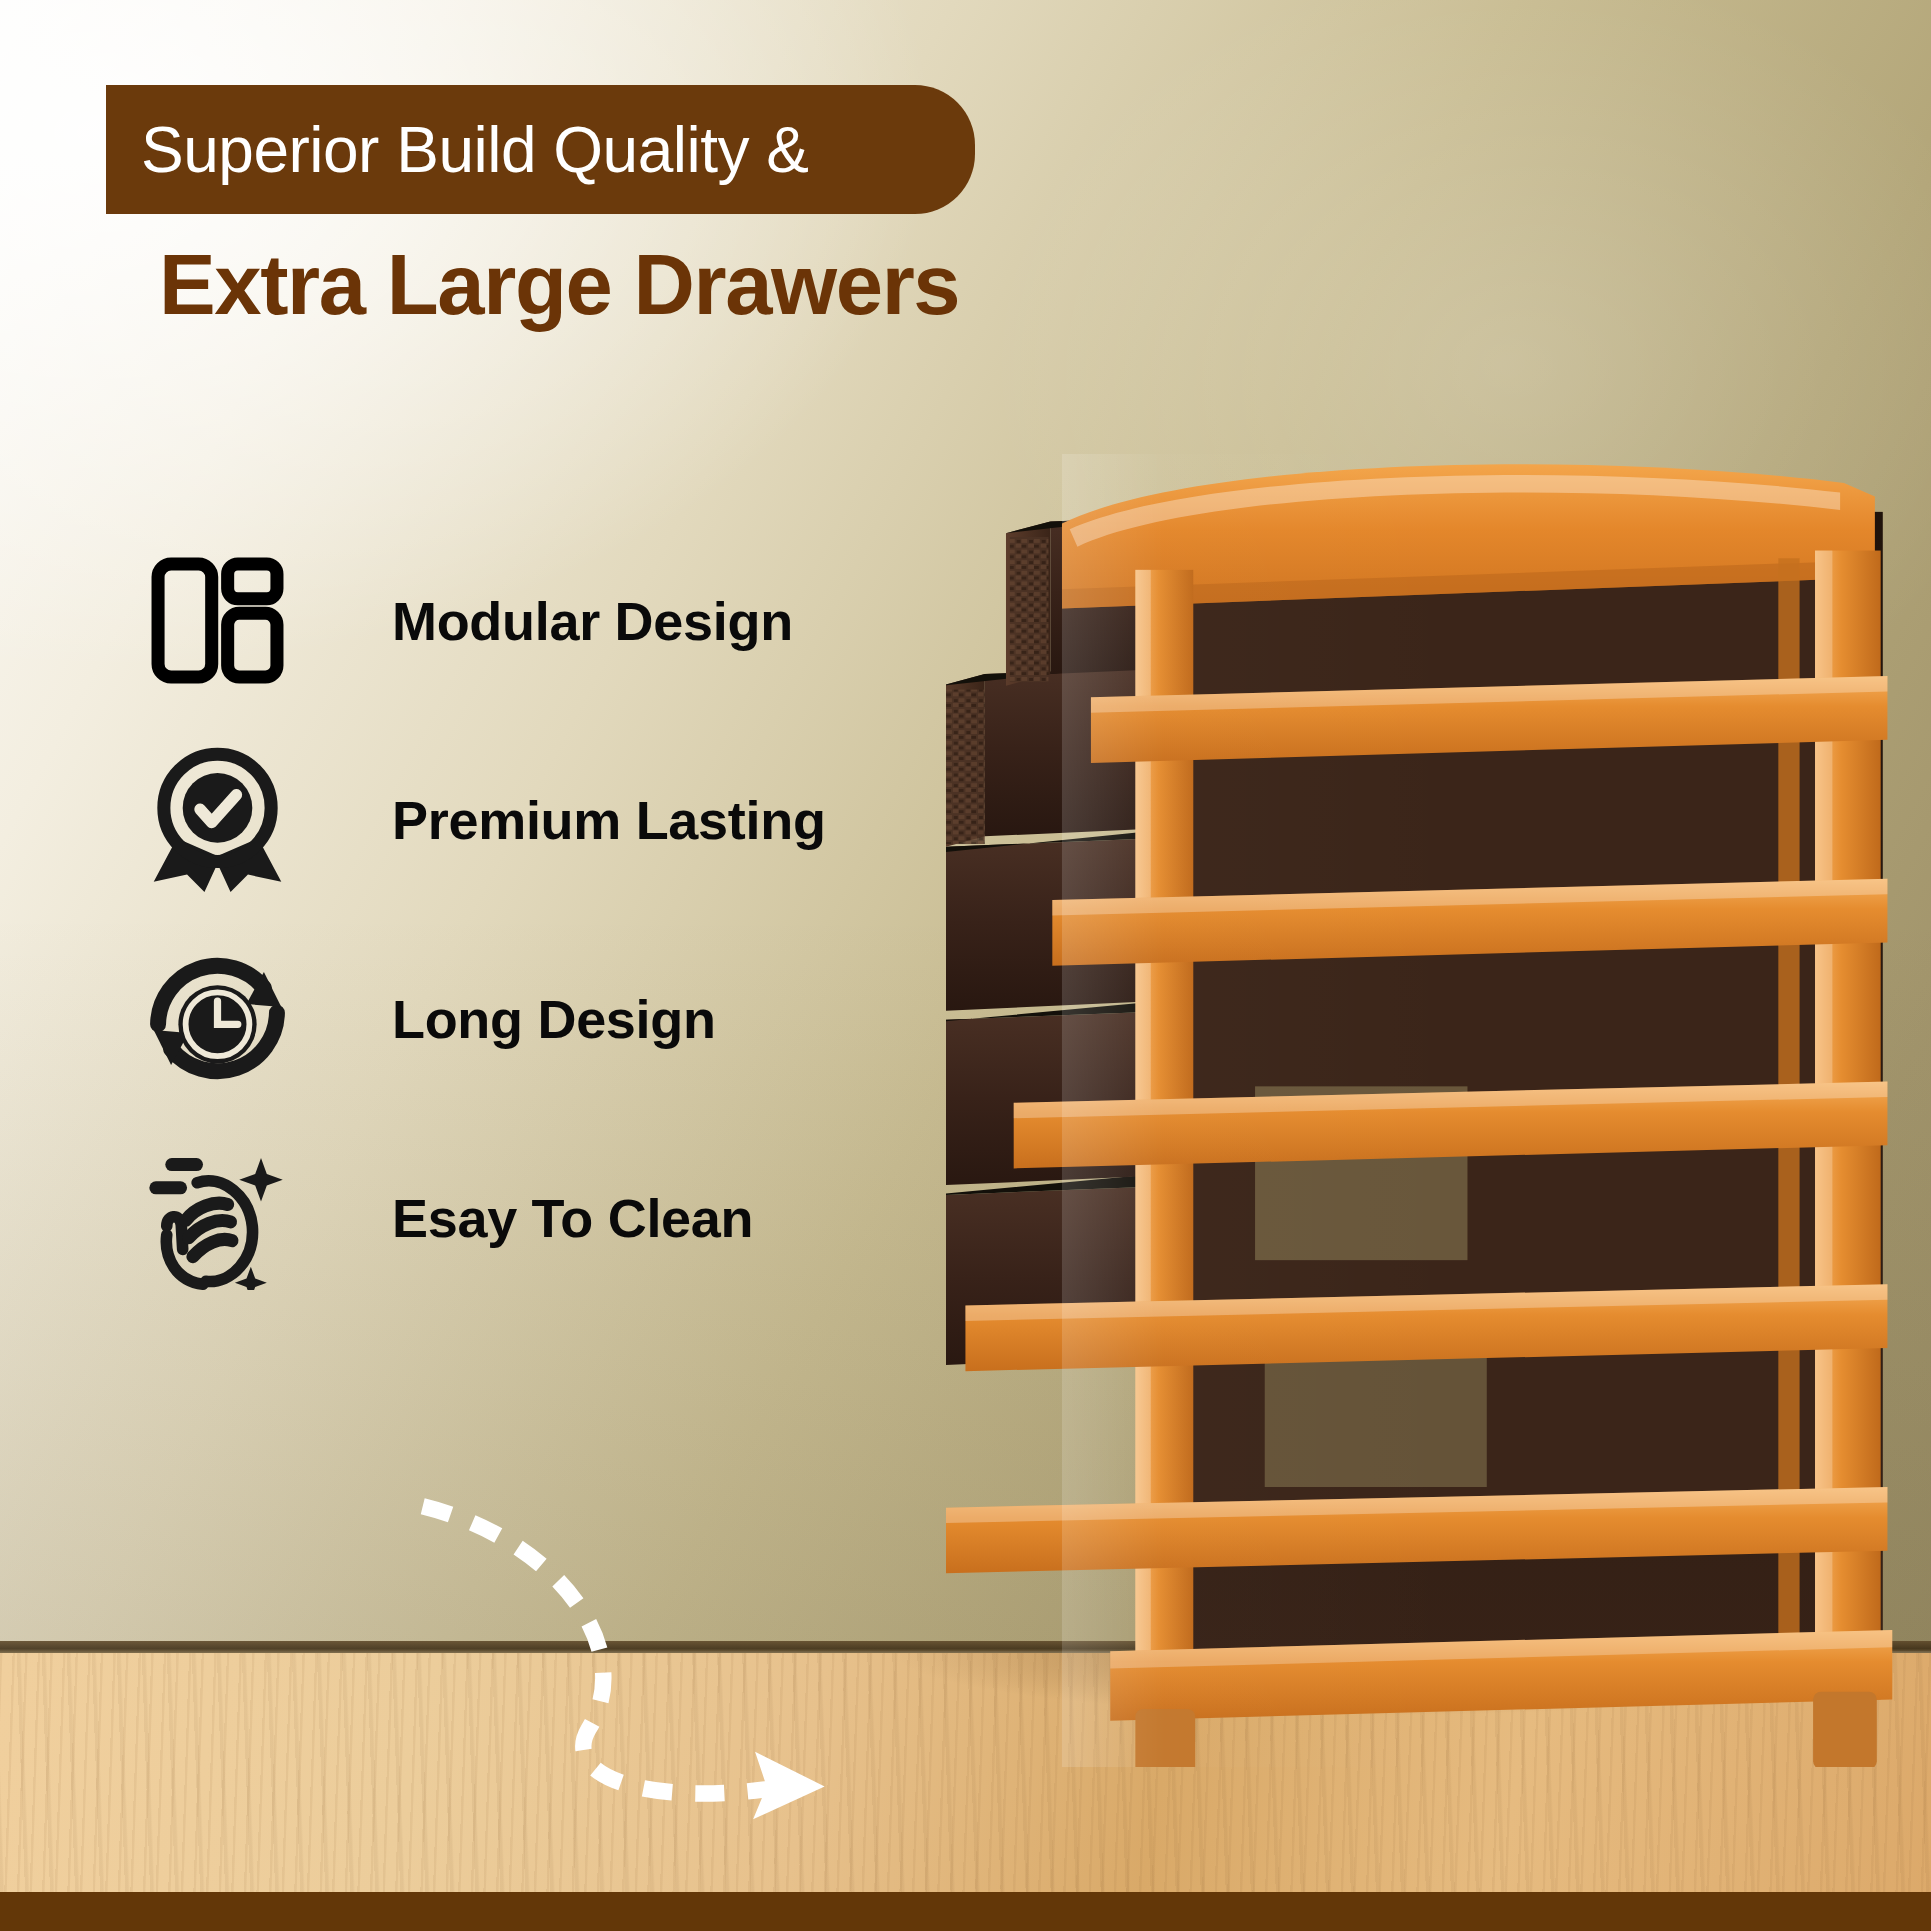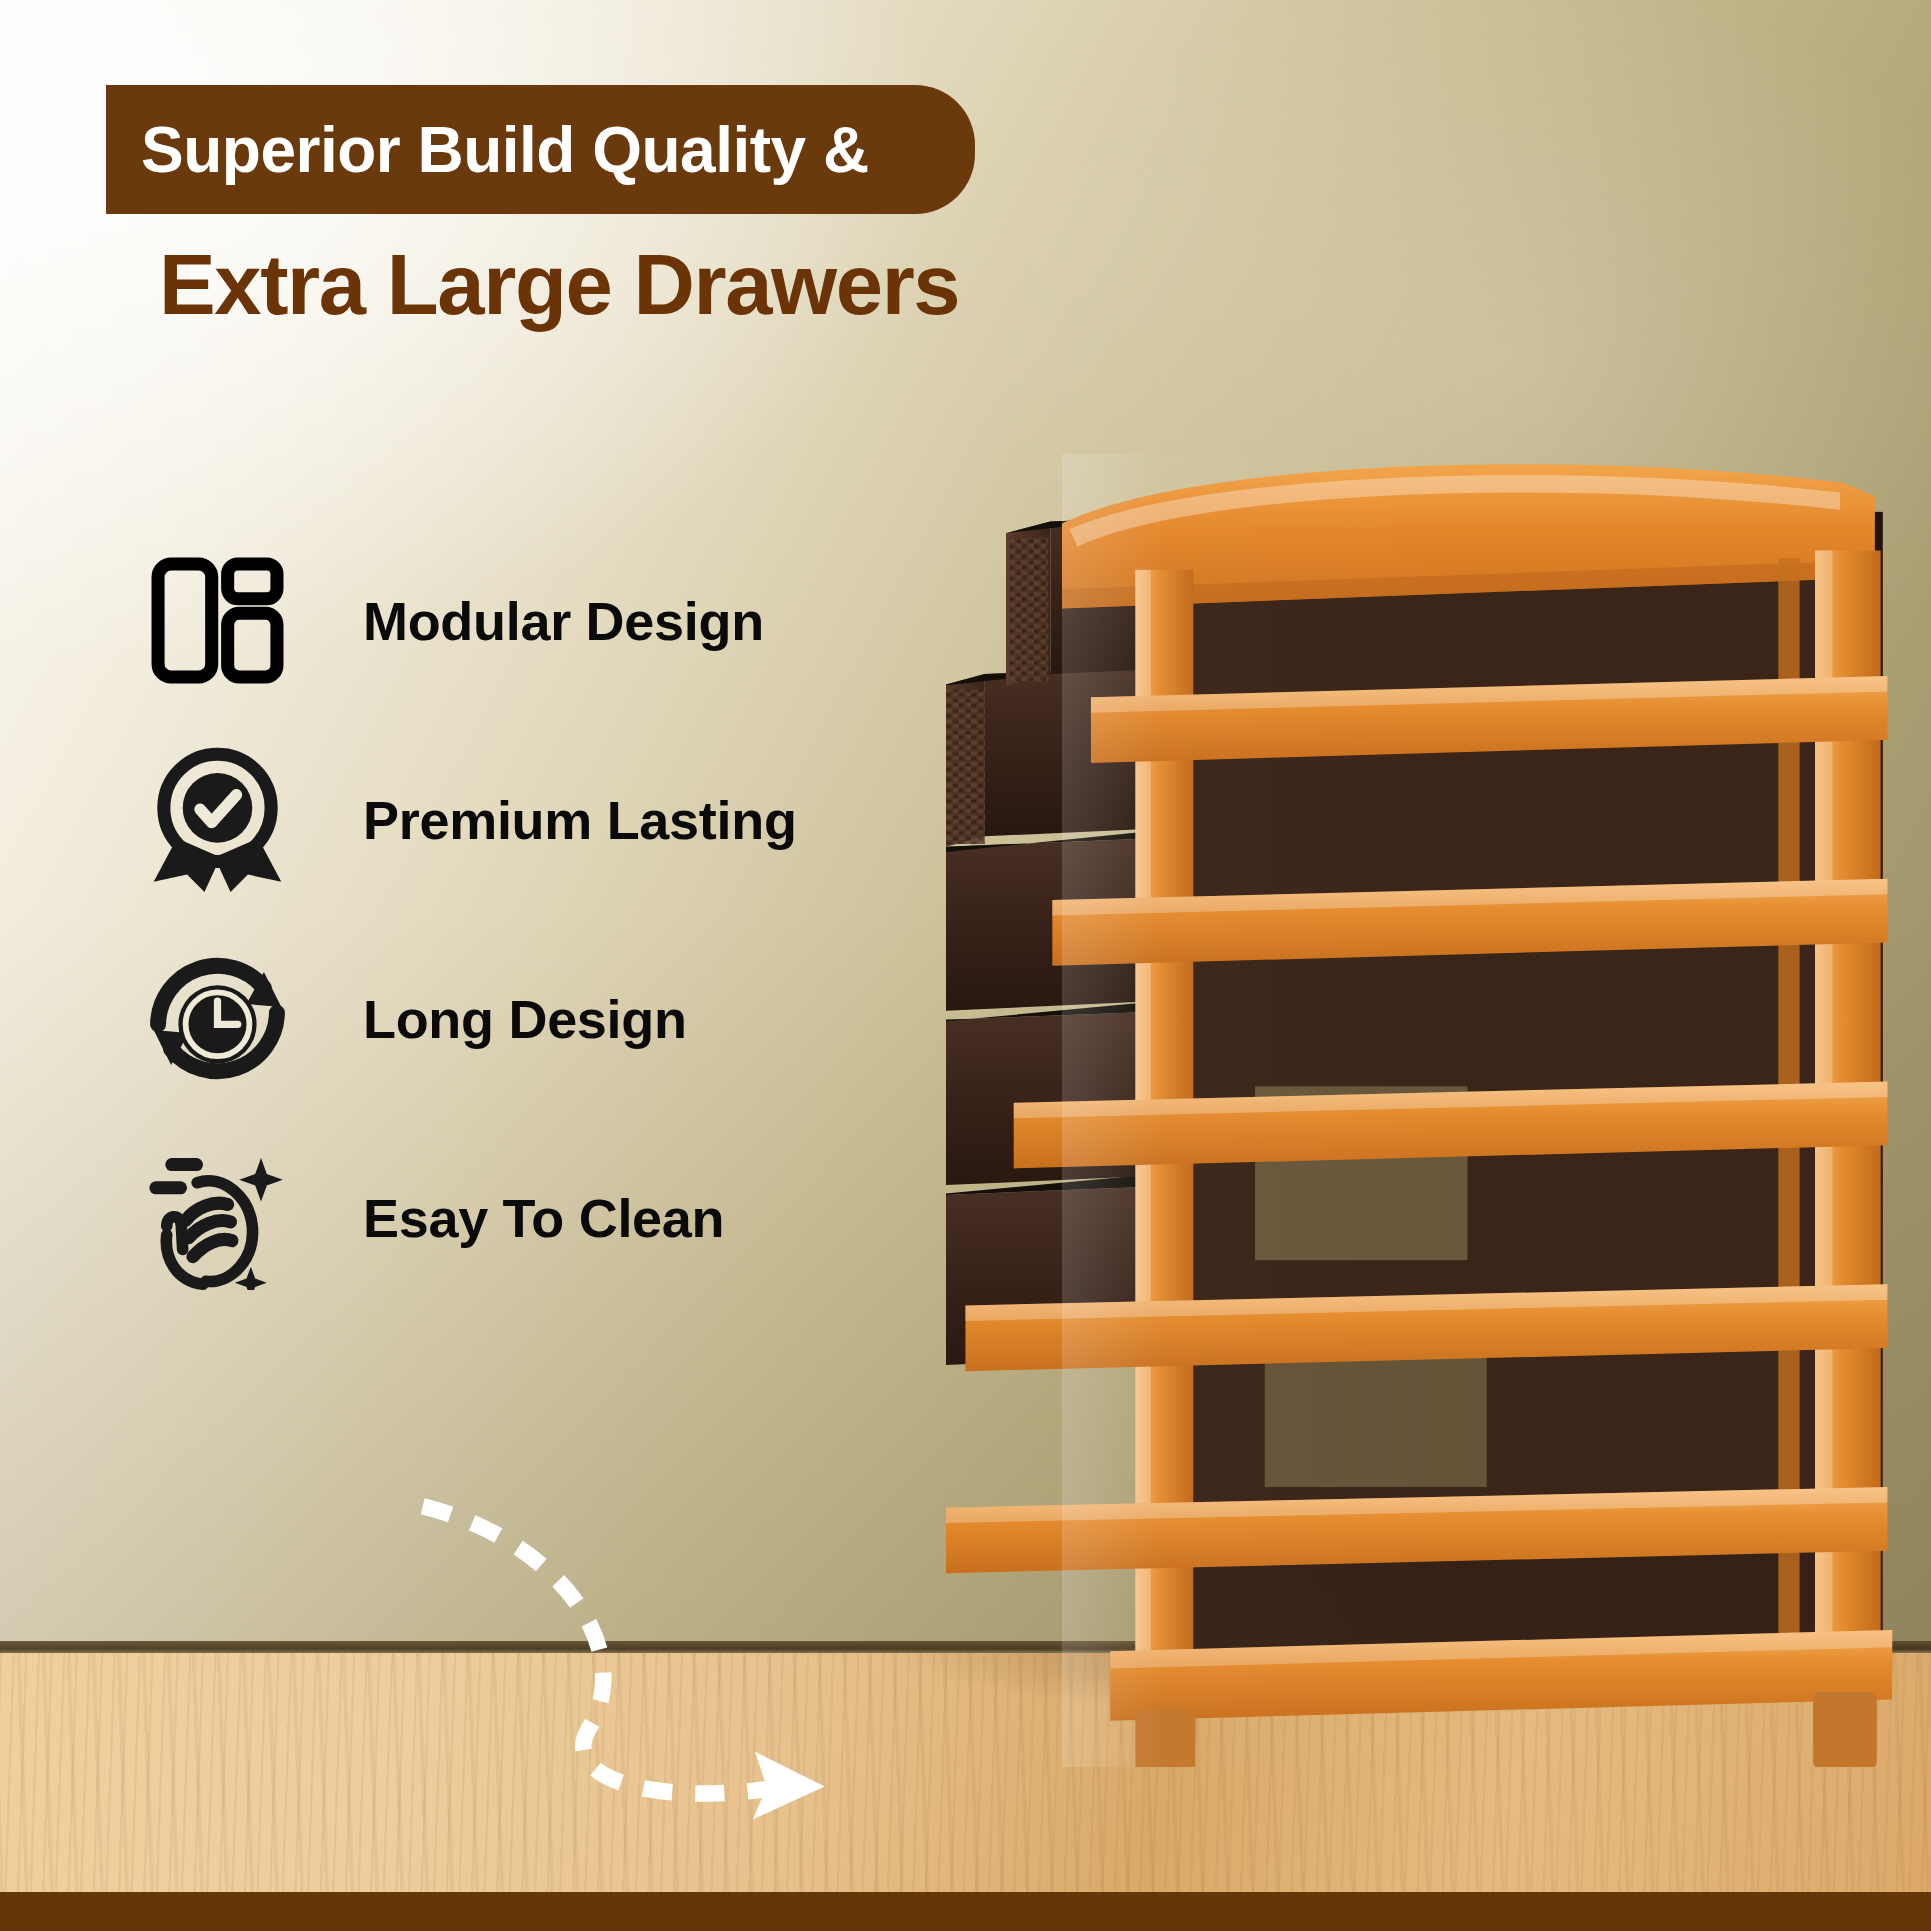--- a/index.html
+++ b/index.html
@@ -57,21 +57,21 @@
   .headline-banner {
     position:absolute; left:106px; top:85px;
     width:869px; height:129px;
     background:#6b3a0c;
     border-radius:0 60px 60px 0;
     display:flex; align-items:center;
   }
   .headline-banner-text {
     color:#ffffff;
     font-size:64px;
-    font-weight:bold;
+    font-weight:normal;
     letter-spacing:-0.5px;
     padding-left:35px;
     white-space:nowrap;
   }
   .headline-sub {
     position:absolute; left:141px; top:236px;
     color:#6b3407;
     font-size:85px;
     font-weight:bold;
     letter-spacing:-1.4px;
@@ -80,20 +80,21 @@
   }
 
   
   .features {
     position:absolute; left:145px; top:521px;
     width:734px;
   }
   .feature-row {
     display:flex; align-items:center;
     height:199px;
+    gap:29px;
   }
   .feature-icon {
     width:164px; min-width:164px; height:164px;
     display:flex; align-items:center; justify-content:flex-start;
   }
   .feature-icon svg { width:145px; height:145px; display:block; }
   .feature-label {
     color:#0a0a0a;
     font-size:54px;
     font-weight:bold;

